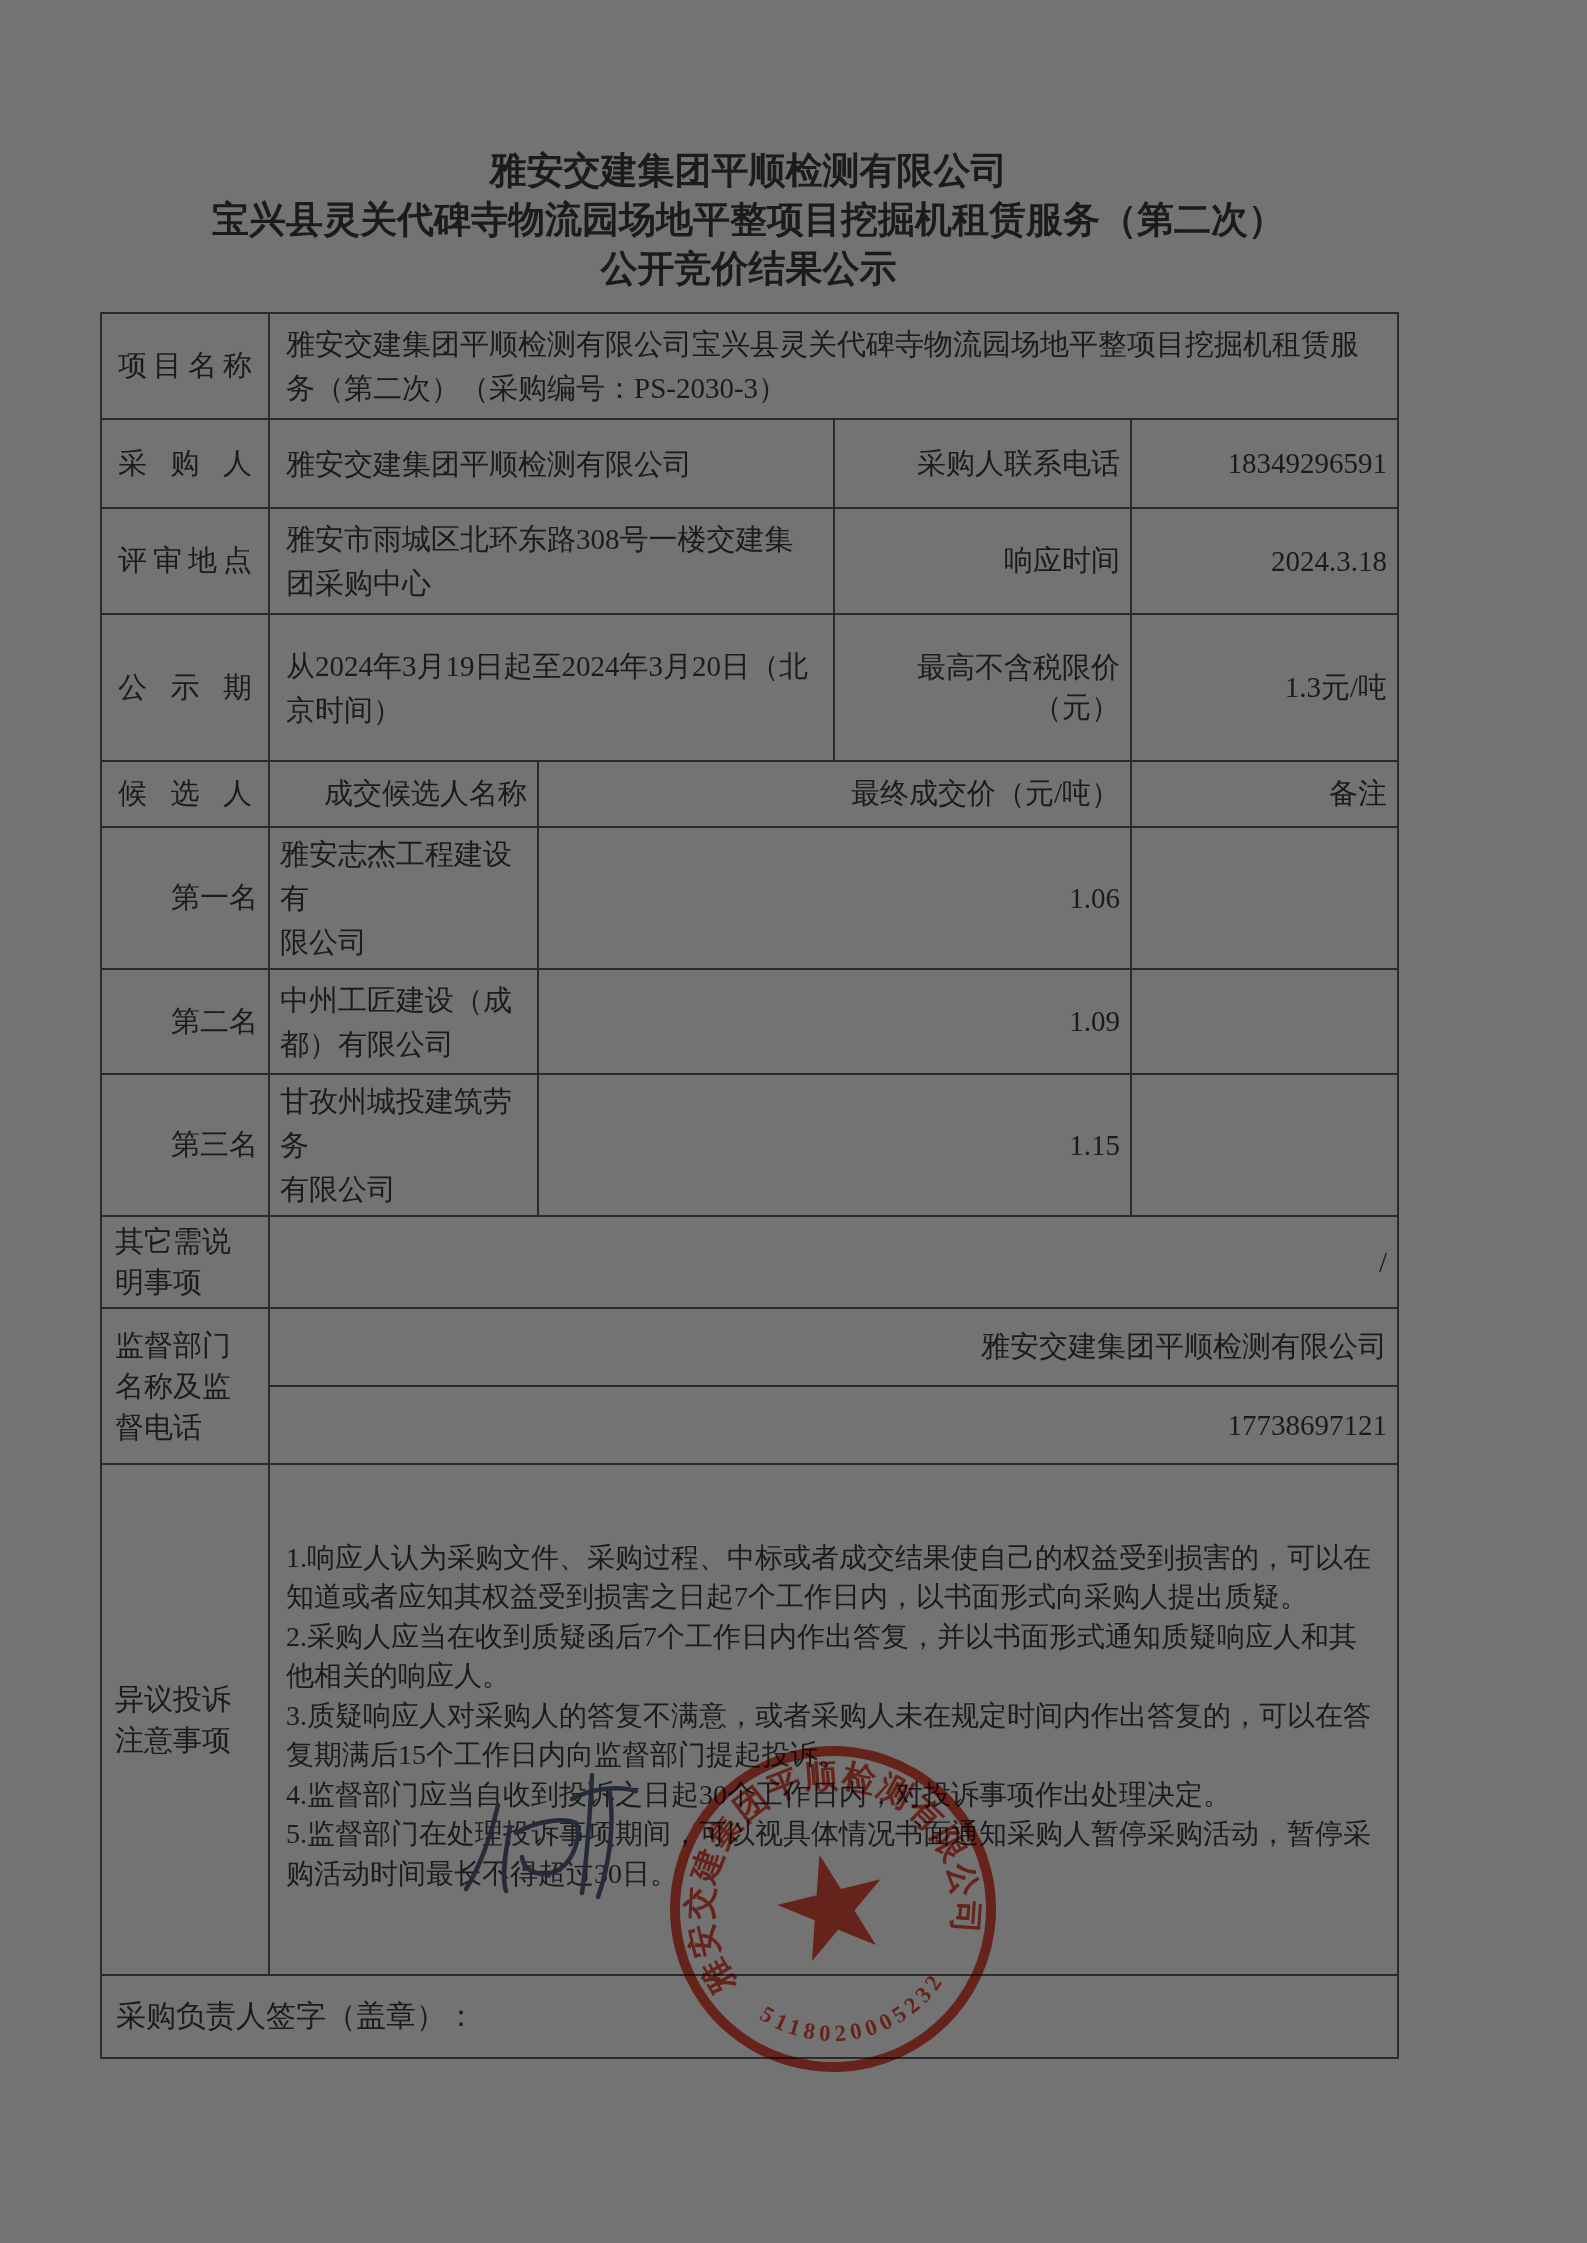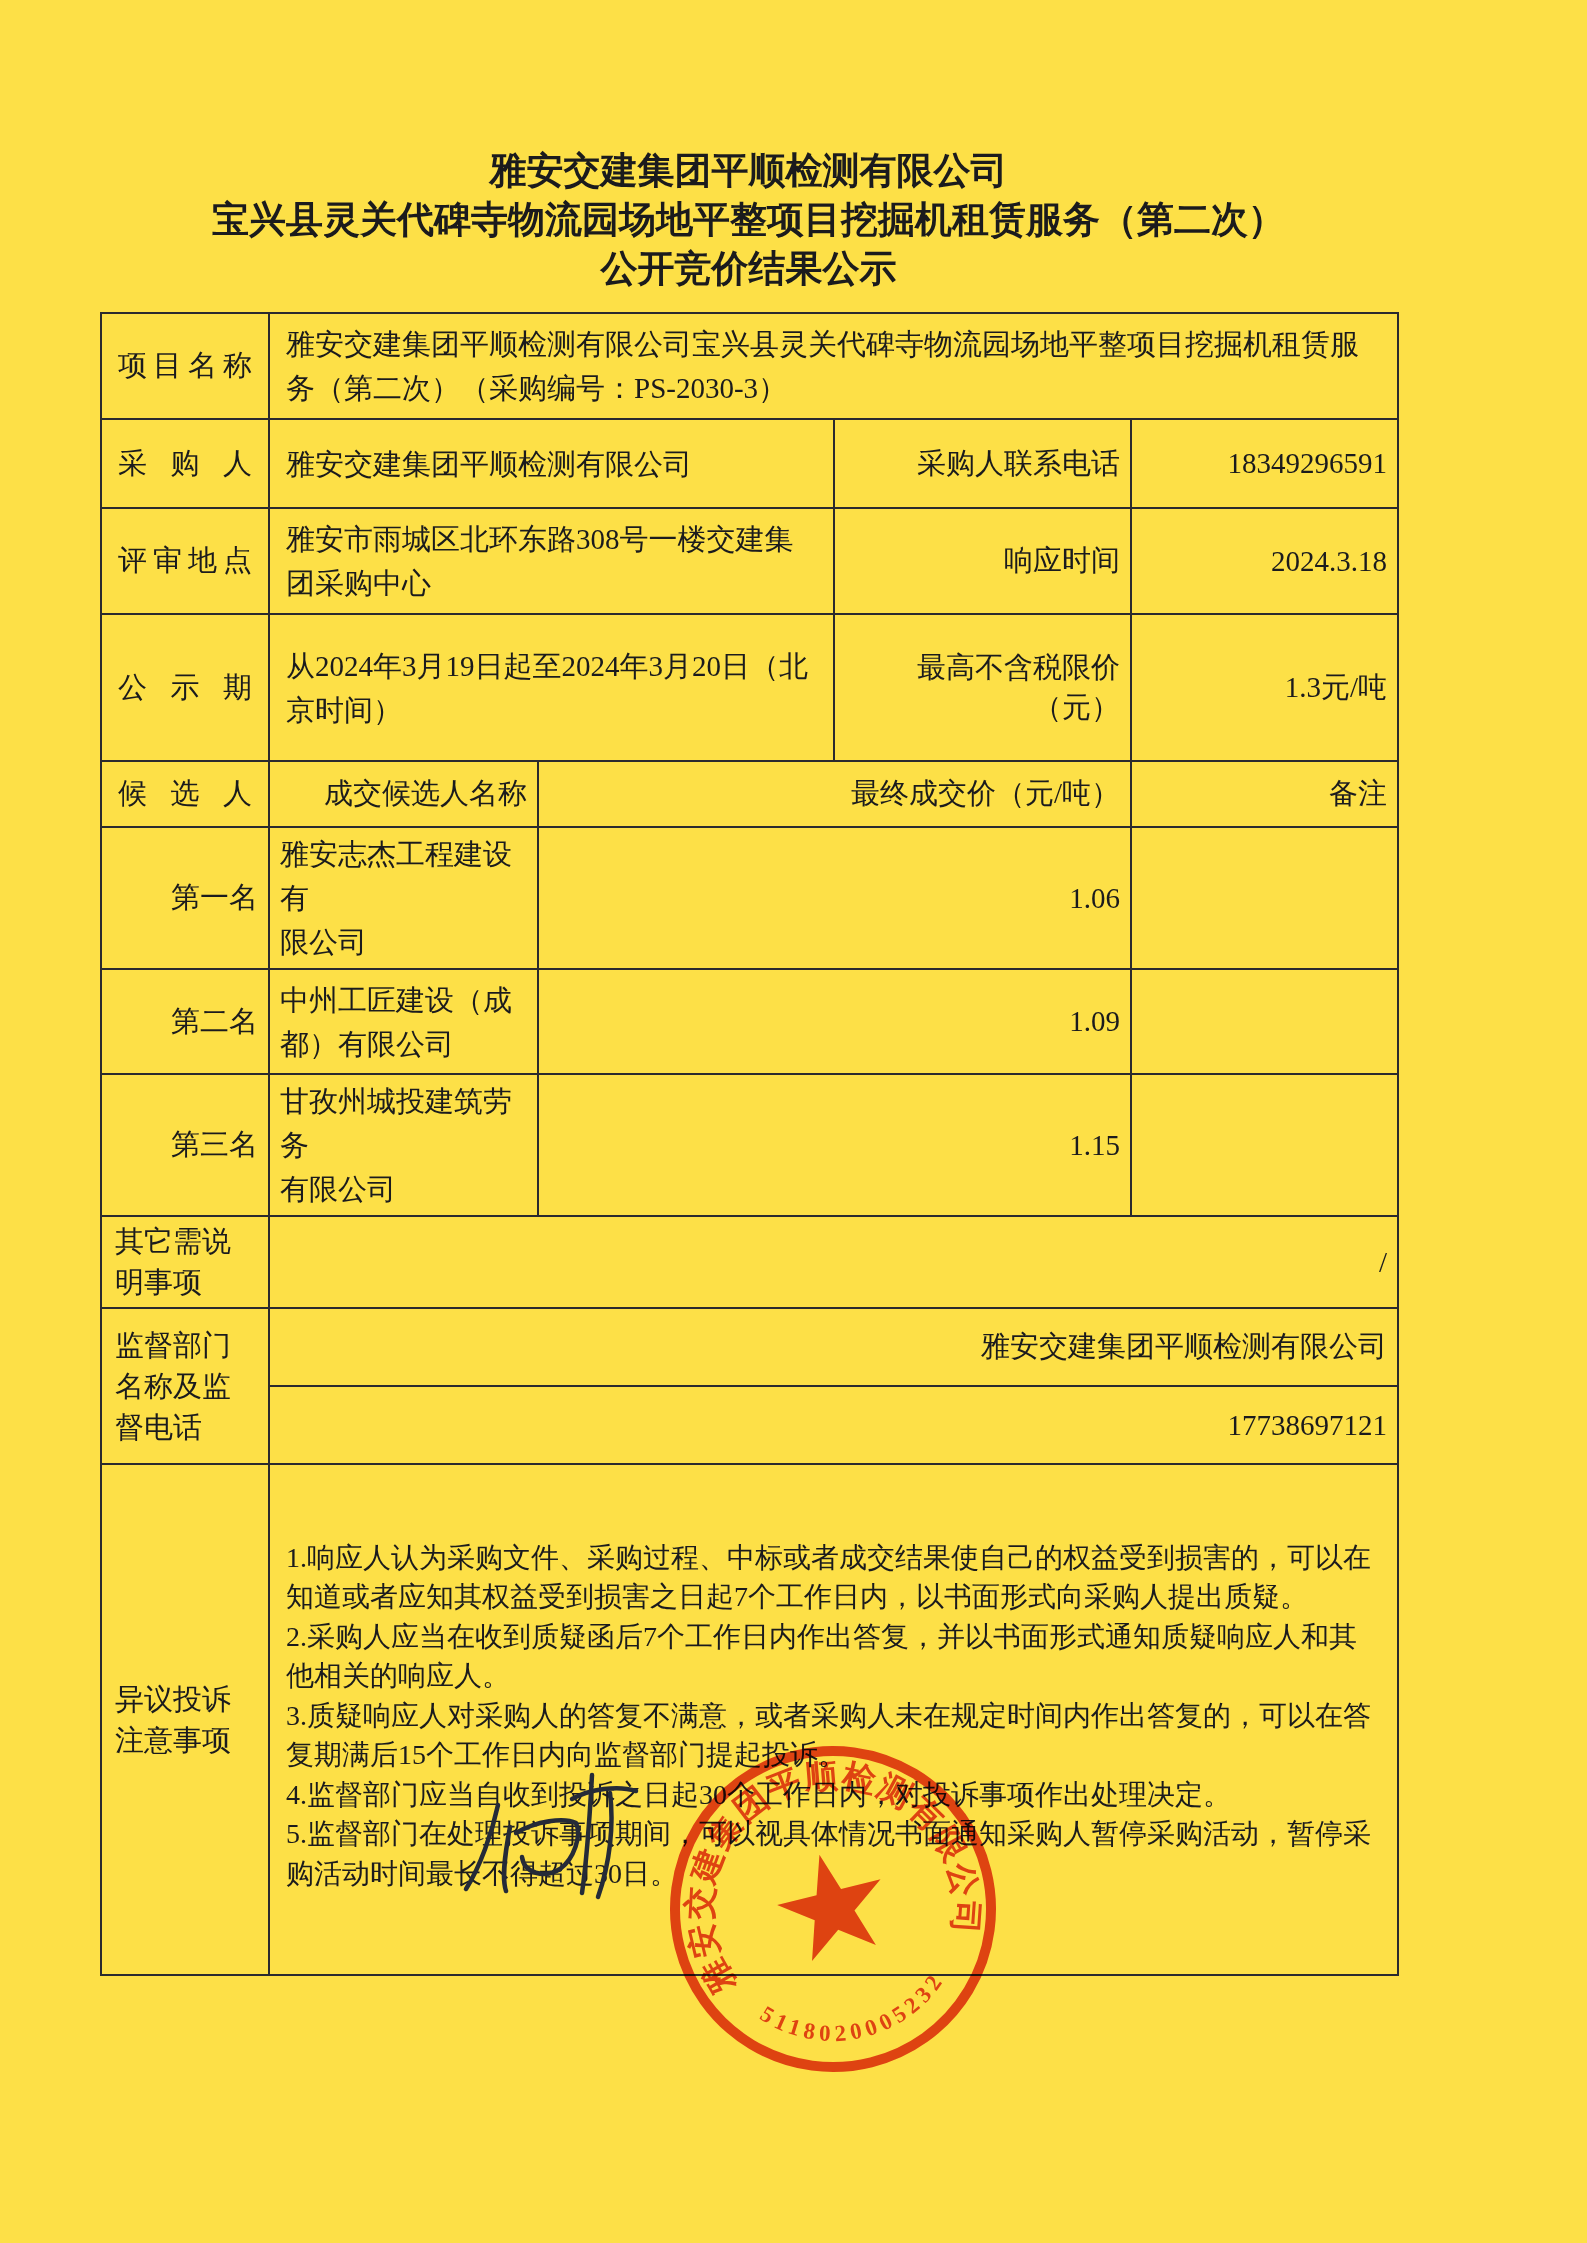--- a/index.html
+++ b/index.html
@@ -1,18 +1,18 @@
 <!DOCTYPE html>
 <html><head>
 <meta charset="utf-8">
 <style>
   *{box-sizing:border-box}
   html,body{margin:0;padding:0;background:#ffffff}
   .page{
-    position:relative;width:1587px;height:2243px;background:#fde047;
+    position:relative;width:1587px;height:2243px;background:#737373;
     font-family:"Liberation Serif","DejaVu Serif",serif;color:#1b1b1d;overflow:hidden;
   }
   .titles{
     position:absolute;left:100px;top:146px;width:1297px;text-align:center;
     font-size:37px;font-weight:700;line-height:49px;
   }
   .tables{position:absolute;left:100px;top:312px;width:1297px}
   table{border-collapse:collapse;table-layout:fixed;width:1297px;margin-top:-2px}
   .tables table:first-child{margin-top:0}
   td{border:2px solid #2a2a2e;font-size:29px;padding:4px 10px;vertical-align:middle}
@@ -157,20 +157,30 @@
           <p>1.响应人认为采购文件、采购过程、中标或者成交结果使自己的权益受到损害的，可以在知道或者应知其权益受到损害之日起7个工作日内，以书面形式向采购人提出质疑。</p>
           <p>2.采购人应当在收到质疑函后7个工作日内作出答复，并以书面形式通知质疑响应人和其他相关的响应人。</p>
           <p>3.质疑响应人对采购人的答复不满意，或者采购人未在规定时间内作出答复的，可以在答复期满后15个工作日内向监督部门提起投诉。</p>
           <p>4.监督部门应当自收到投诉之日起30个工作日内，对投诉事项作出处理决定。</p>
           <p>5.监督部门在处理投诉事项期间，可以视具体情况书面通知采购人暂停采购活动，暂停采购活动时间最长不得超过30日。</p>
         </td>
       </tr>
     </tbody>
       </table>
 
+    <table>
+      <colgroup>
+          <col style="width:1297px">
+        </colgroup>
+      <tbody>
+          <tr style="height:83px">
+        <td class="sig-cell">采购负责人签字（盖章）：</td>
+      </tr>
+    </tbody>
+      </table>
 
   </div>
 
   <svg class="signature" width="240" height="145" viewBox="0 0 240 145">
     <g fill="none" stroke-width="4.5" stroke-linecap="round" stroke-linejoin="round" stroke="#252b38">
       <path d="M66,42 C60,70 48,104 34,126"></path>
       <path d="M78,64 C72,96 70,116 74,128"></path>
       <path d="M84,70 C104,58 132,54 144,60 C150,72 142,96 128,106 C112,116 92,110 90,94"></path>
       <path d="M160,12 C158,48 156,88 150,130"></path>
       <path d="M178,30 C182,62 178,100 166,134"></path>

